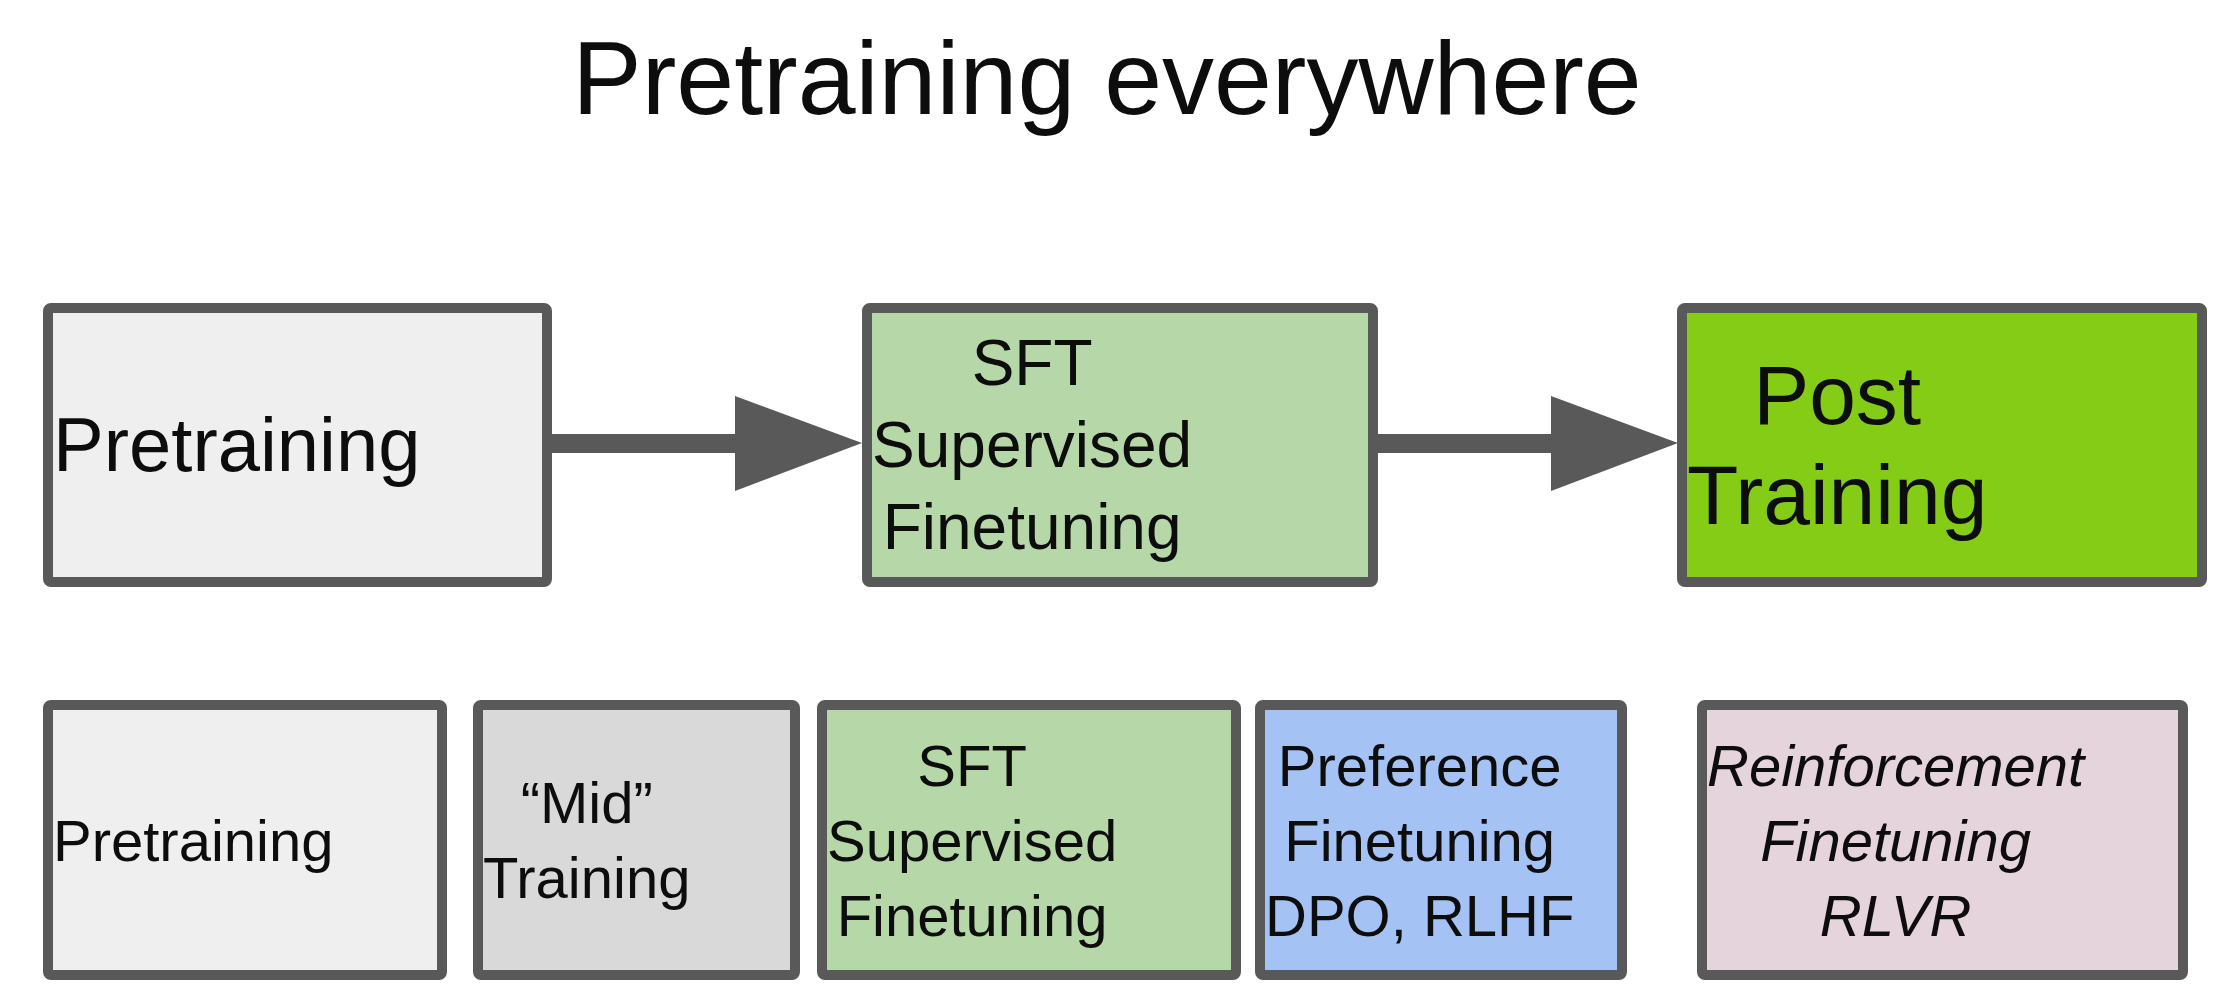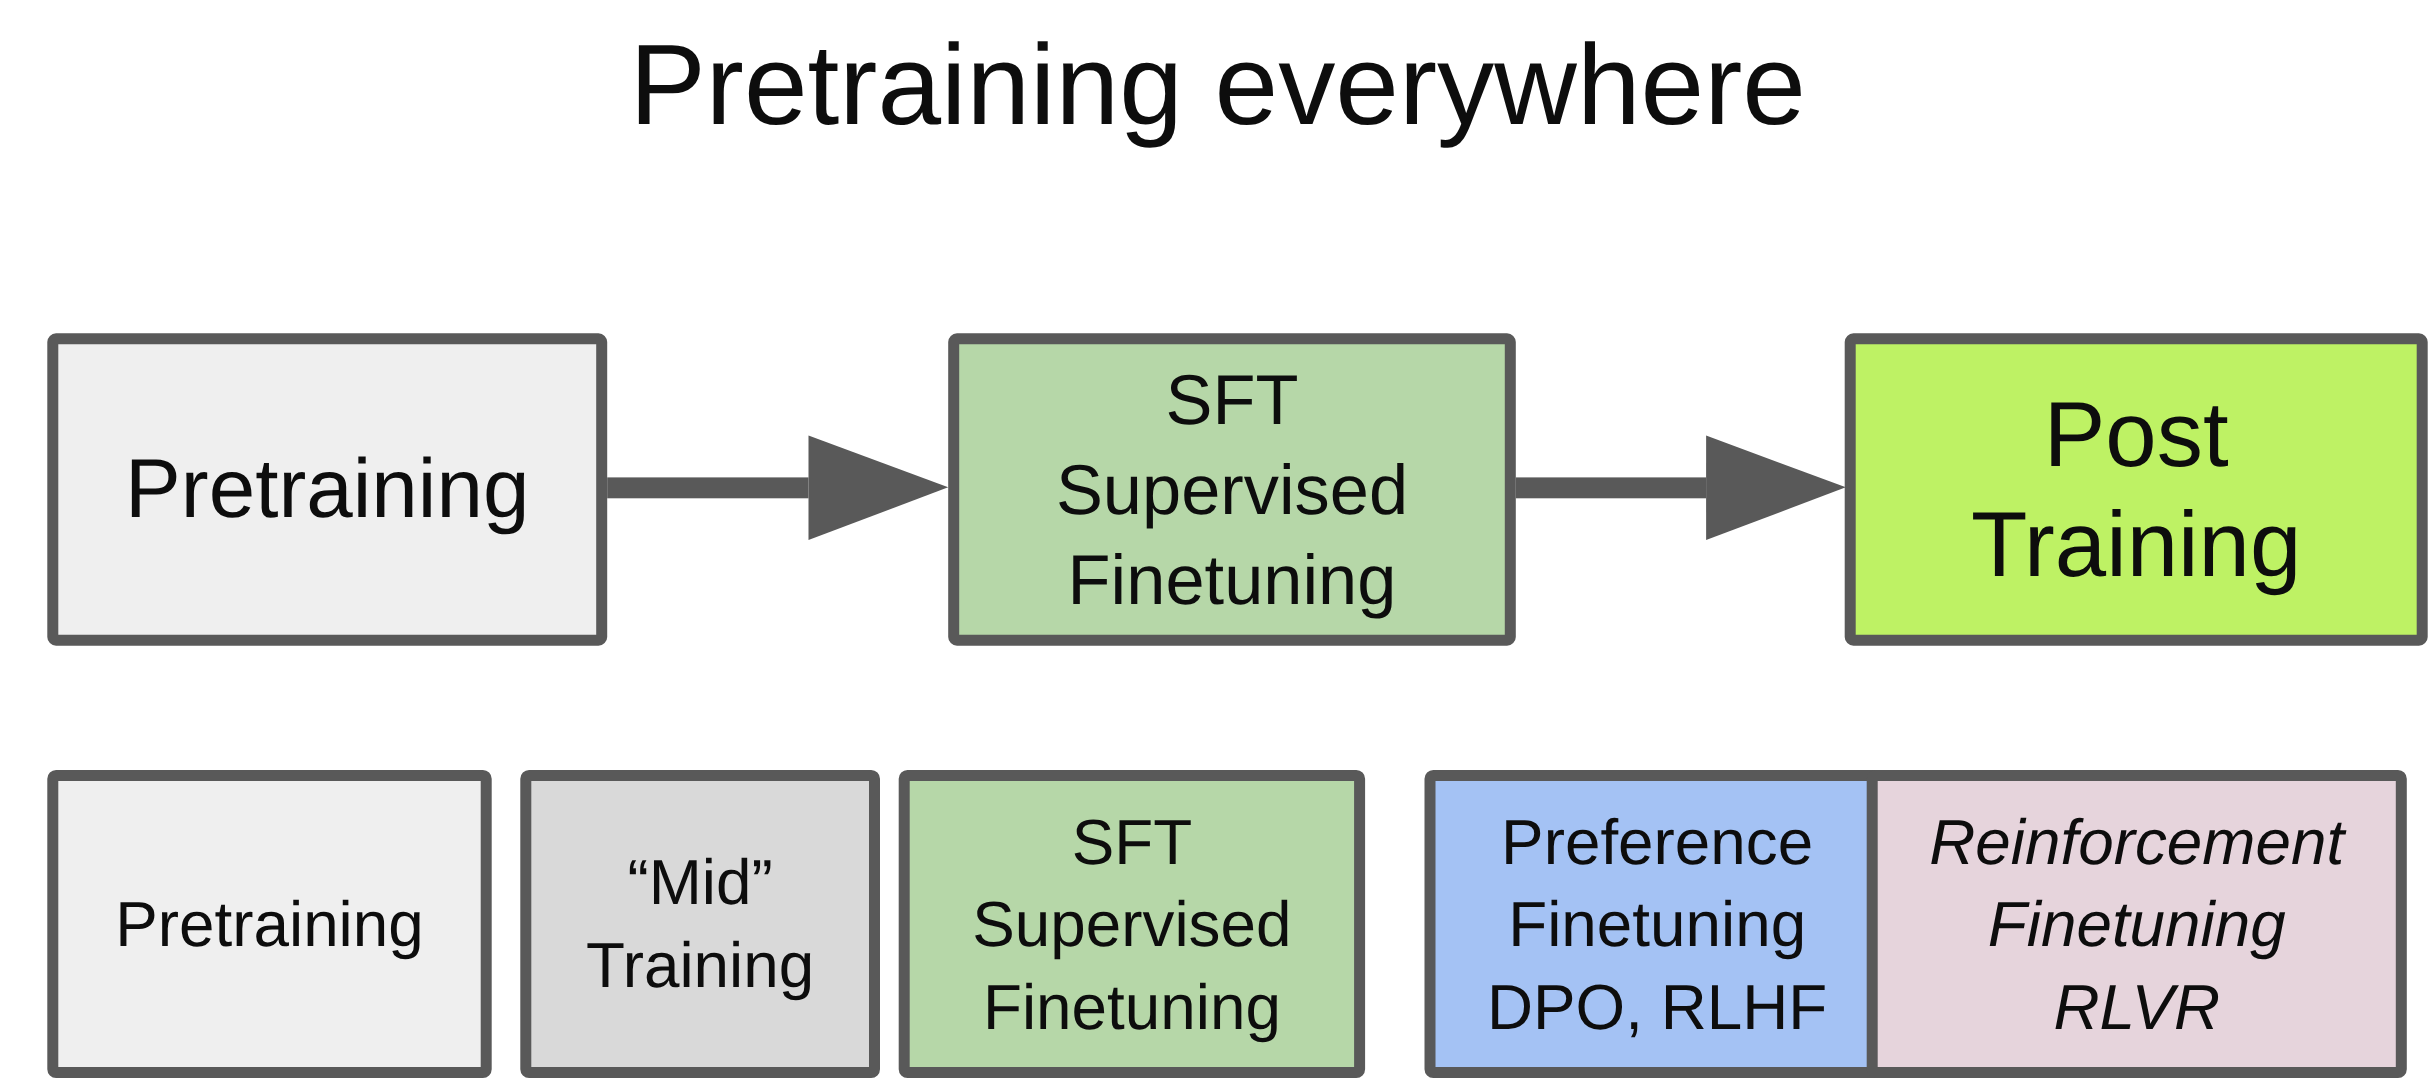--- a/index.html
+++ b/index.html
@@ -27,21 +27,20 @@
     line-height: 140px;
     white-space: nowrap;
   }
   .box {
     position: absolute;
     box-sizing: border-box;
     border: 10px solid #4d7c0f;
     border-radius: 8px;
     display: flex;
     align-items: center;
-    justify-content: center;
     text-align: center;
     font-weight: 400;
   }
   
   .f-pre  { left: 43px;   top: 303px; width: 509px; height: 284px; font-size: 76px; line-height: 1.15; }
   .f-sft  { left: 862px;  top: 303px; width: 516px; height: 284px; font-size: 64px; line-height: 82px; }
   .f-post { left: 1677px; top: 303px; width: 530px; height: 284px; font-size: 84px; line-height: 100px; }
   
   .arrow-shaft {
     position: absolute;
@@ -60,21 +59,21 @@
   }
   .a1-shaft { left: 552px;  width: 183px; }
   .a1-head  { left: 735px; }
   .a2-shaft { left: 1378px; width: 173px; }
   .a2-head  { left: 1551px; }
   
   .stage { top: 700px; height: 280px; font-size: 58px; line-height: 75px; }
   .s-1 { left: 43px;   width: 404px; }
   .s-2 { left: 473px;  width: 327px; }
   .s-3 { left: 817px;  width: 424px; }
-  .s-4 { left: 1255px; width: 423px; margin-left: 40px; }
+  .s-4 { left: 1255px; width: 372px; }
   .s-5 { left: 1697px; width: 491px; }
 </style>
 </head>
 <body>
 
 <div class="canvas">
 
   <div class="title">Pretraining everywhere</div>
 
   <div class="box f-pre" style="background-color: rgb(239, 239, 239); border-color: rgb(89, 89, 89);">
@@ -88,21 +87,21 @@
 
   <div class="box f-sft" style="background-color: rgb(182, 215, 168); border-color: rgb(89, 89, 89);">
     <span>SFT<br>Supervised<br>Finetuning</span>
   </div>
 
   <div>
     <div class="arrow-shaft a2-shaft" style="background-color: rgb(89, 89, 89);"></div>
     <div class="arrow-head a2-head" style="border-left-color: rgb(89, 89, 89);"></div>
   </div>
 
-  <div class="box f-post" style="background-color: #bef264; border-color: rgb(89, 89, 89);">
+  <div class="box f-post" style="background-color: #84cc16; border-color: rgb(89, 89, 89);">
     <span>Post<br>Training</span>
   </div>
 
   <div class="box stage s-1" style="background-color: rgb(239, 239, 239); border-color: rgb(89, 89, 89);">
     <span>Pretraining</span>
   </div>
 
   <div class="box stage s-2" style="background-color: rgb(217, 217, 217); border-color: rgb(89, 89, 89);">
     <span>“Mid”<br>Training</span>
   </div>

